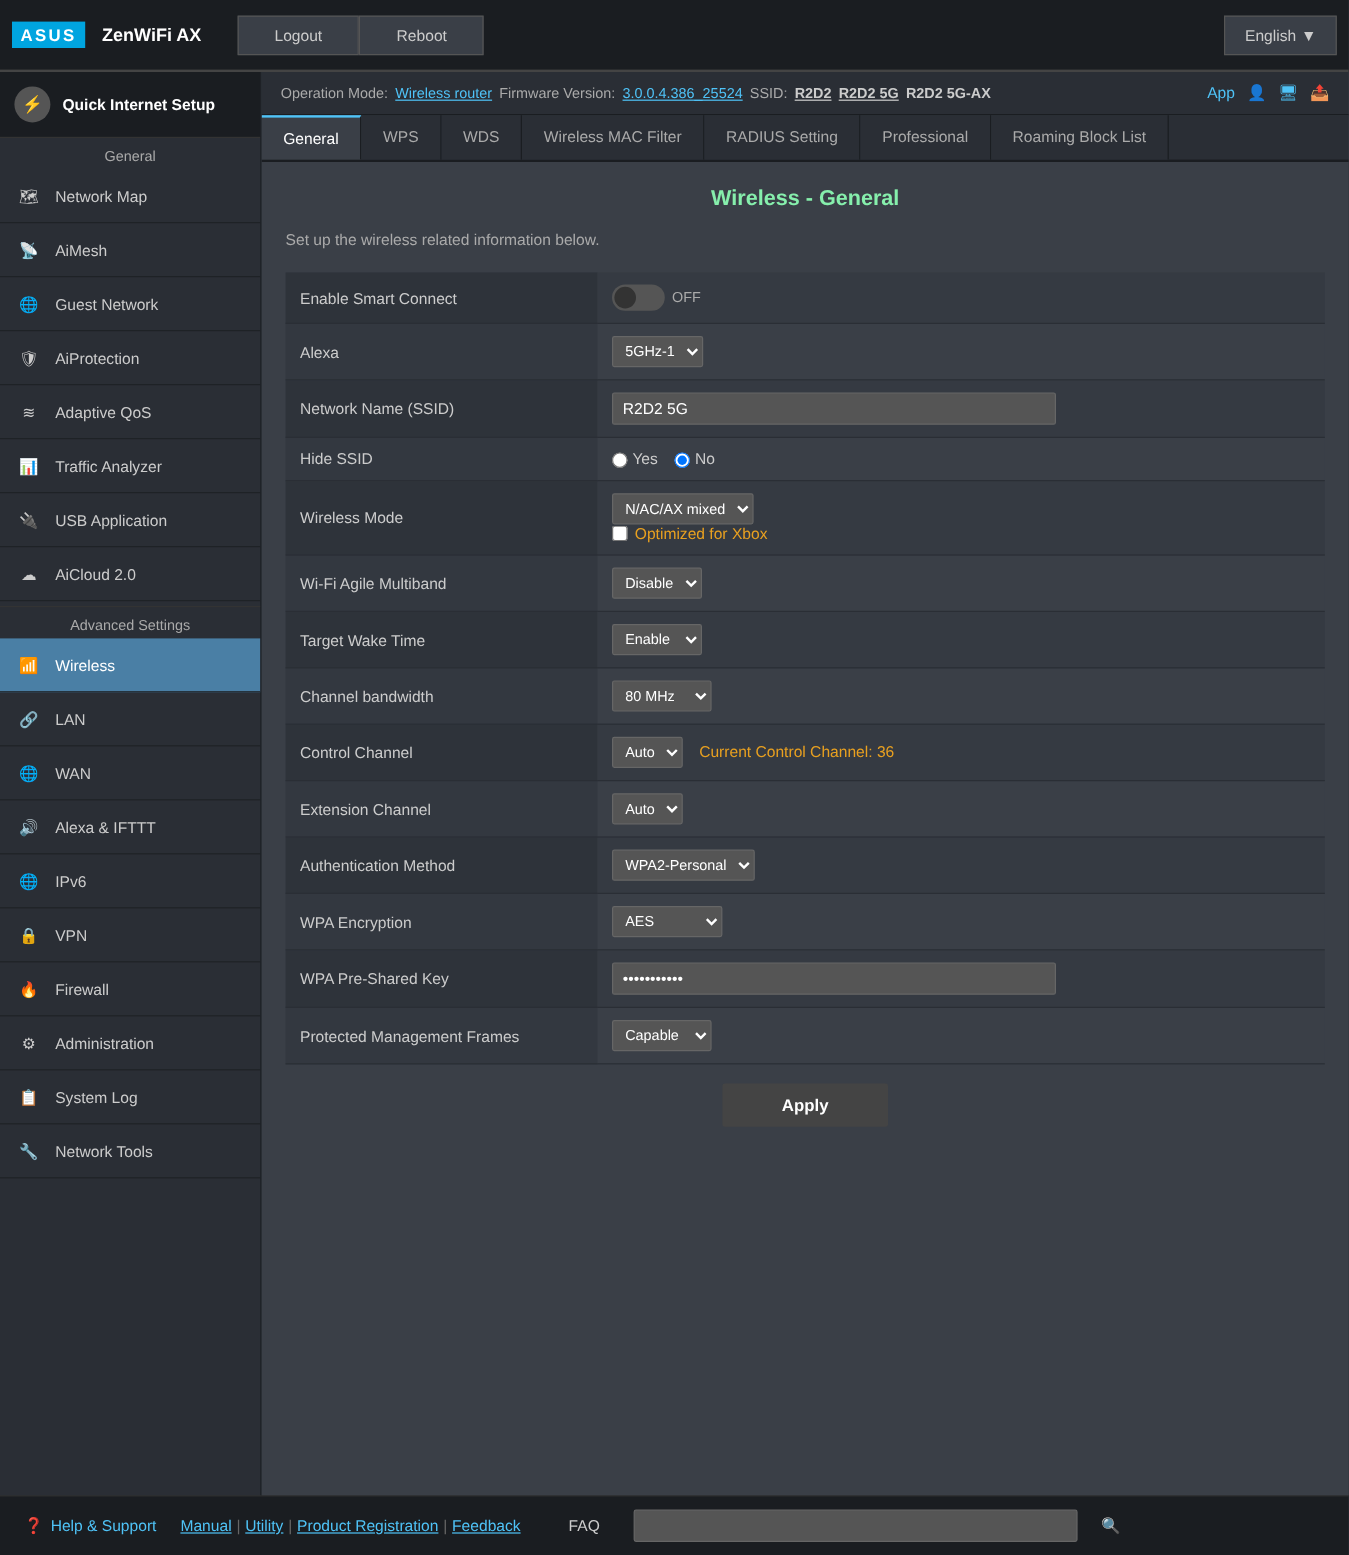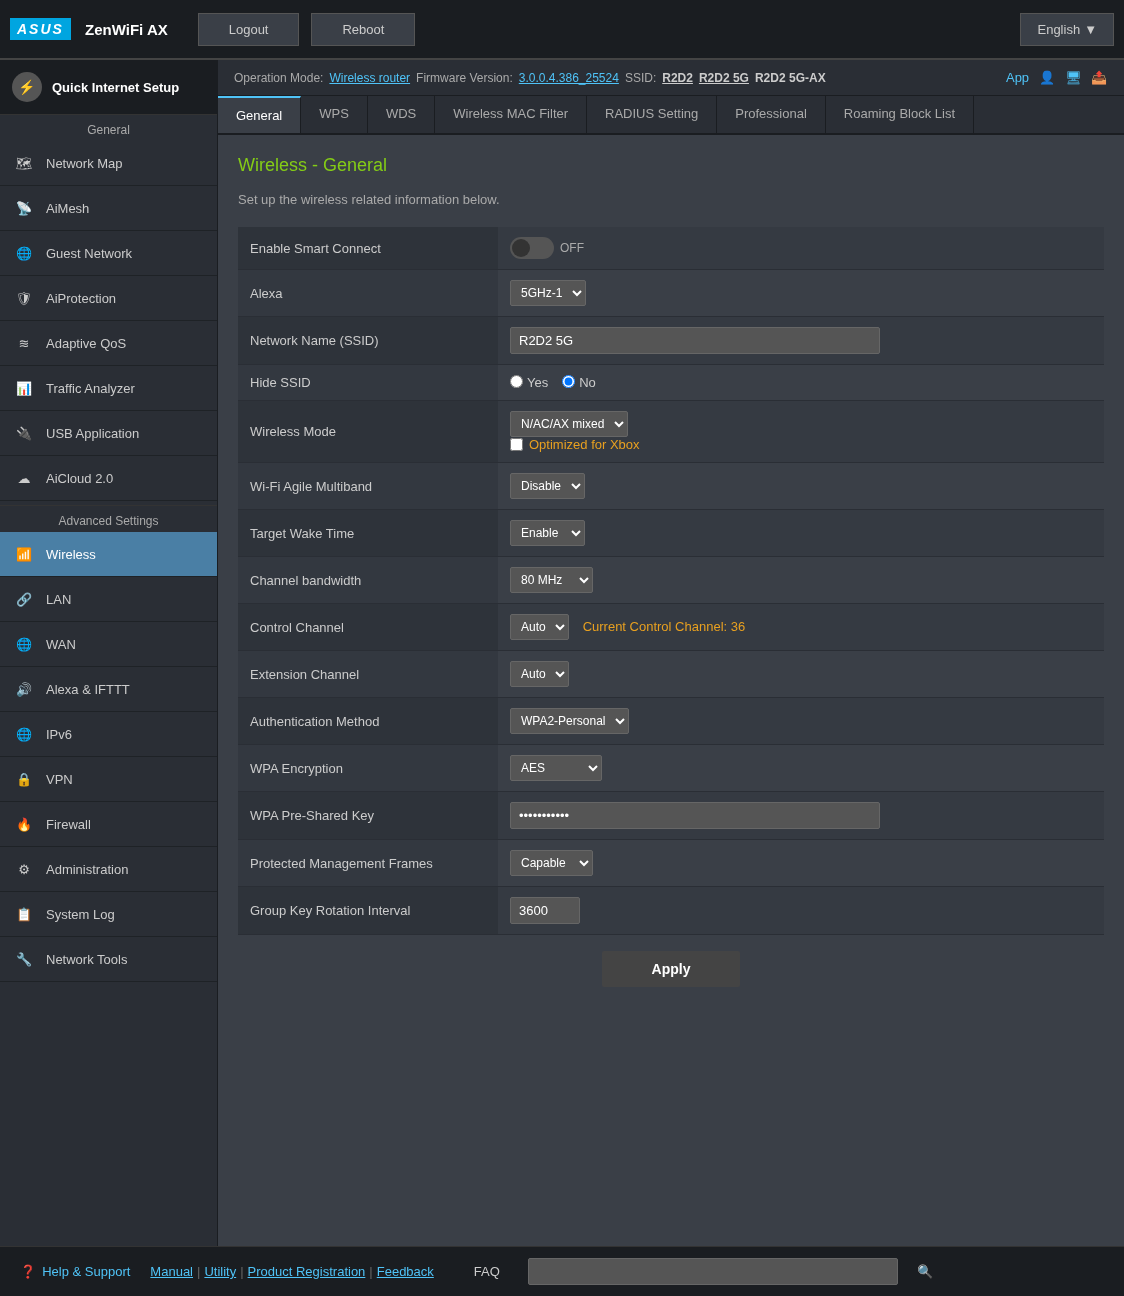--- a/index.html
+++ b/index.html
@@ -1,20 +1,20 @@
 <!DOCTYPE html>
 <html><head>
   <meta charset="utf-8">
   <style>
     * { box-sizing: border-box; margin: 0; padding: 0; }
     body { font-family: Arial, sans-serif; font-size: 13px; background: #2d3238; color: #ccc; width: 1124px; min-height: 1296px; }
 
     
     .header { background: #1a1d21; display: flex; align-items: center; height: 60px; padding: 0 10px; border-bottom: 2px solid #444; }
-    .header-nav { display: flex; gap: 12px; margin-left: 30px; }
+    .header-nav { display: flex; gap: 0; margin-left: 30px; }
     .header-btn { background: #3a3f47; color: #ccc; border: 1px solid #555; padding: 8px 30px; cursor: pointer; font-size: 13px; }
     .header-right { margin-left: auto; display: flex; align-items: center; gap: 12px; }
     .lang-select { background: #3a3f47; color: #ccc; border: 1px solid #555; padding: 8px 16px; cursor: pointer; font-size: 13px; display: flex; align-items: center; gap: 4px; }
 
     
     .main-layout { display: flex; height: calc(1296px - 60px - 50px); }
 
     
     .sidebar { width: 218px; background: #2a2e35; flex-shrink: 0; overflow-y: auto; border-right: 1px solid #1a1d21; }
     .sidebar-top { background: #1a1d21; padding: 12px; display: flex; align-items: center; gap: 10px; cursor: pointer; border-bottom: 1px solid #333; }
@@ -34,21 +34,21 @@
     .top-icons { margin-left: auto; display: flex; gap: 10px; align-items: center; }
     .top-icon-btn { color: #4fc3f7; font-size: 13px; cursor: pointer; }
 
     
     .tab-bar { display: flex; background: #2a2e35; border-bottom: 2px solid #1a1d21; }
     .tab { padding: 10px 18px; cursor: pointer; color: #aaa; font-size: 13px; border-right: 1px solid #1a1d21; background: #2a2e35; }
     .tab.active { background: #3a3f47; color: #fff; border-top: 2px solid #4fc3f7; }
 
     
     .form-content { padding: 20px; }
-    .page-title { font-size: 18px; color: #84cc16; font-weight: normal; margin-bottom: 16px; }
+    .page-title { font-size: 18px; color: #86efac; font-weight: bold; margin-bottom: 16px; text-align: center; }
     .page-subtitle { color: #aaa; font-size: 13px; margin-bottom: 20px; }
 
     .form-table { width: 100%; border-collapse: collapse; }
     .form-row { border-bottom: 1px solid #2a2e35; }
     .form-row td { padding: 10px 12px; vertical-align: middle; }
     .form-label { color: #ccc; font-size: 13px; width: 260px; background: #333840; }
     .form-value { background: #3a3f47; }
     .form-row:nth-child(odd) .form-label { background: #2e333a; }
     .form-row:nth-child(odd) .form-value { background: #353a42; }
 
@@ -61,21 +61,21 @@
 
     
     select { background: #555; color: #fff; border: 1px solid #666; padding: 4px 6px; font-size: 12px; border-radius: 2px; cursor: pointer; }
     select option { background: #444; }
 
     
     input[type="text"], input[type="password"] { background: #555; color: #fff; border: 1px solid #666; padding: 5px 8px; font-size: 13px; border-radius: 2px; width: 370px; }
 
     
     .radio-group { display: flex; gap: 14px; align-items: center; }
-    .radio-group label { color: #ccc; font-size: 13px; display: flex; align-items: flex-start; gap: 4px; cursor: pointer; }
+    .radio-group label { color: #ccc; font-size: 13px; display: flex; align-items: flex-end; gap: 4px; cursor: pointer; }
 
     
     .checkbox-label { display: flex; align-items: center; gap: 6px; color: #e8a020; font-size: 13px; cursor: pointer; }
 
     
     .current-channel { color: #e8a020; font-size: 13px; margin-left: 10px; }
 
     
     .apply-row { padding: 16px; display: flex; justify-content: center; }
     .apply-btn { background: #444; color: #fff; border: none; padding: 10px 50px; font-size: 14px; font-weight: bold; cursor: pointer; border-radius: 2px; }
@@ -83,21 +83,21 @@
     
     .footer { background: #1a1d21; height: 50px; display: flex; align-items: center; padding: 0 20px; gap: 20px; border-top: 1px solid #333; }
     .footer-help { display: flex; align-items: center; gap: 6px; color: #4fc3f7; font-size: 13px; cursor: pointer; }
     .footer-links { display: flex; gap: 0; font-size: 13px; color: #4fc3f7; }
     .footer-link { color: #4fc3f7; text-decoration: underline; cursor: pointer; }
     .footer-sep { color: #666; margin: 0 4px; }
     .footer-faq { color: #ccc; font-size: 13px; margin-left: 20px; }
     .footer-search { background: #333; border: 1px solid #555; color: #ccc; padding: 4px 10px; margin-left: 8px; font-size: 13px; width: 200px; }
 
     .asus-logo-box { display: flex; align-items: center; gap: 0; }
-    .asus-box { background: #00a5e0; color: #fff; font-weight: 900; font-size: 14px; padding: 3px 7px; letter-spacing: 2px; font-style: italic; }
+    .asus-box { background: #00a5e0; color: #fff; font-weight: 900; font-size: 14px; padding: 3px 7px; letter-spacing: 2px; }
     .zenwifi-text { color: #fff; font-size: 15px; font-weight: bold; margin-left: 10px; }
   </style>
 </head>
 <body>
 
 <div class="header">
   <div class="asus-logo-box">
     <span class="asus-box">ASUS</span>
     <span class="zenwifi-text">&nbsp;<span>ZenWiFi AX</span></span>
   </div>
@@ -387,26 +387,20 @@
           <td class="form-label">Protected Management Frames</td>
           <td class="form-value">
             <select>
               <option>Disable</option>
               <option selected="">Capable</option>
               <option>Required</option>
             </select>
           </td>
         </tr>
 
-        <tr class="form-row">
-          <td class="form-label">Group Key Rotation Interval</td>
-          <td class="form-value">
-            <input type="text" value="3600" style="width: 70px;">
-          </td>
-        </tr>
       </tbody>
         </table>
 
       <div class="apply-row">
         <button class="apply-btn">Apply</button>
       </div>
     </div>
   </div>
 </div>
 

